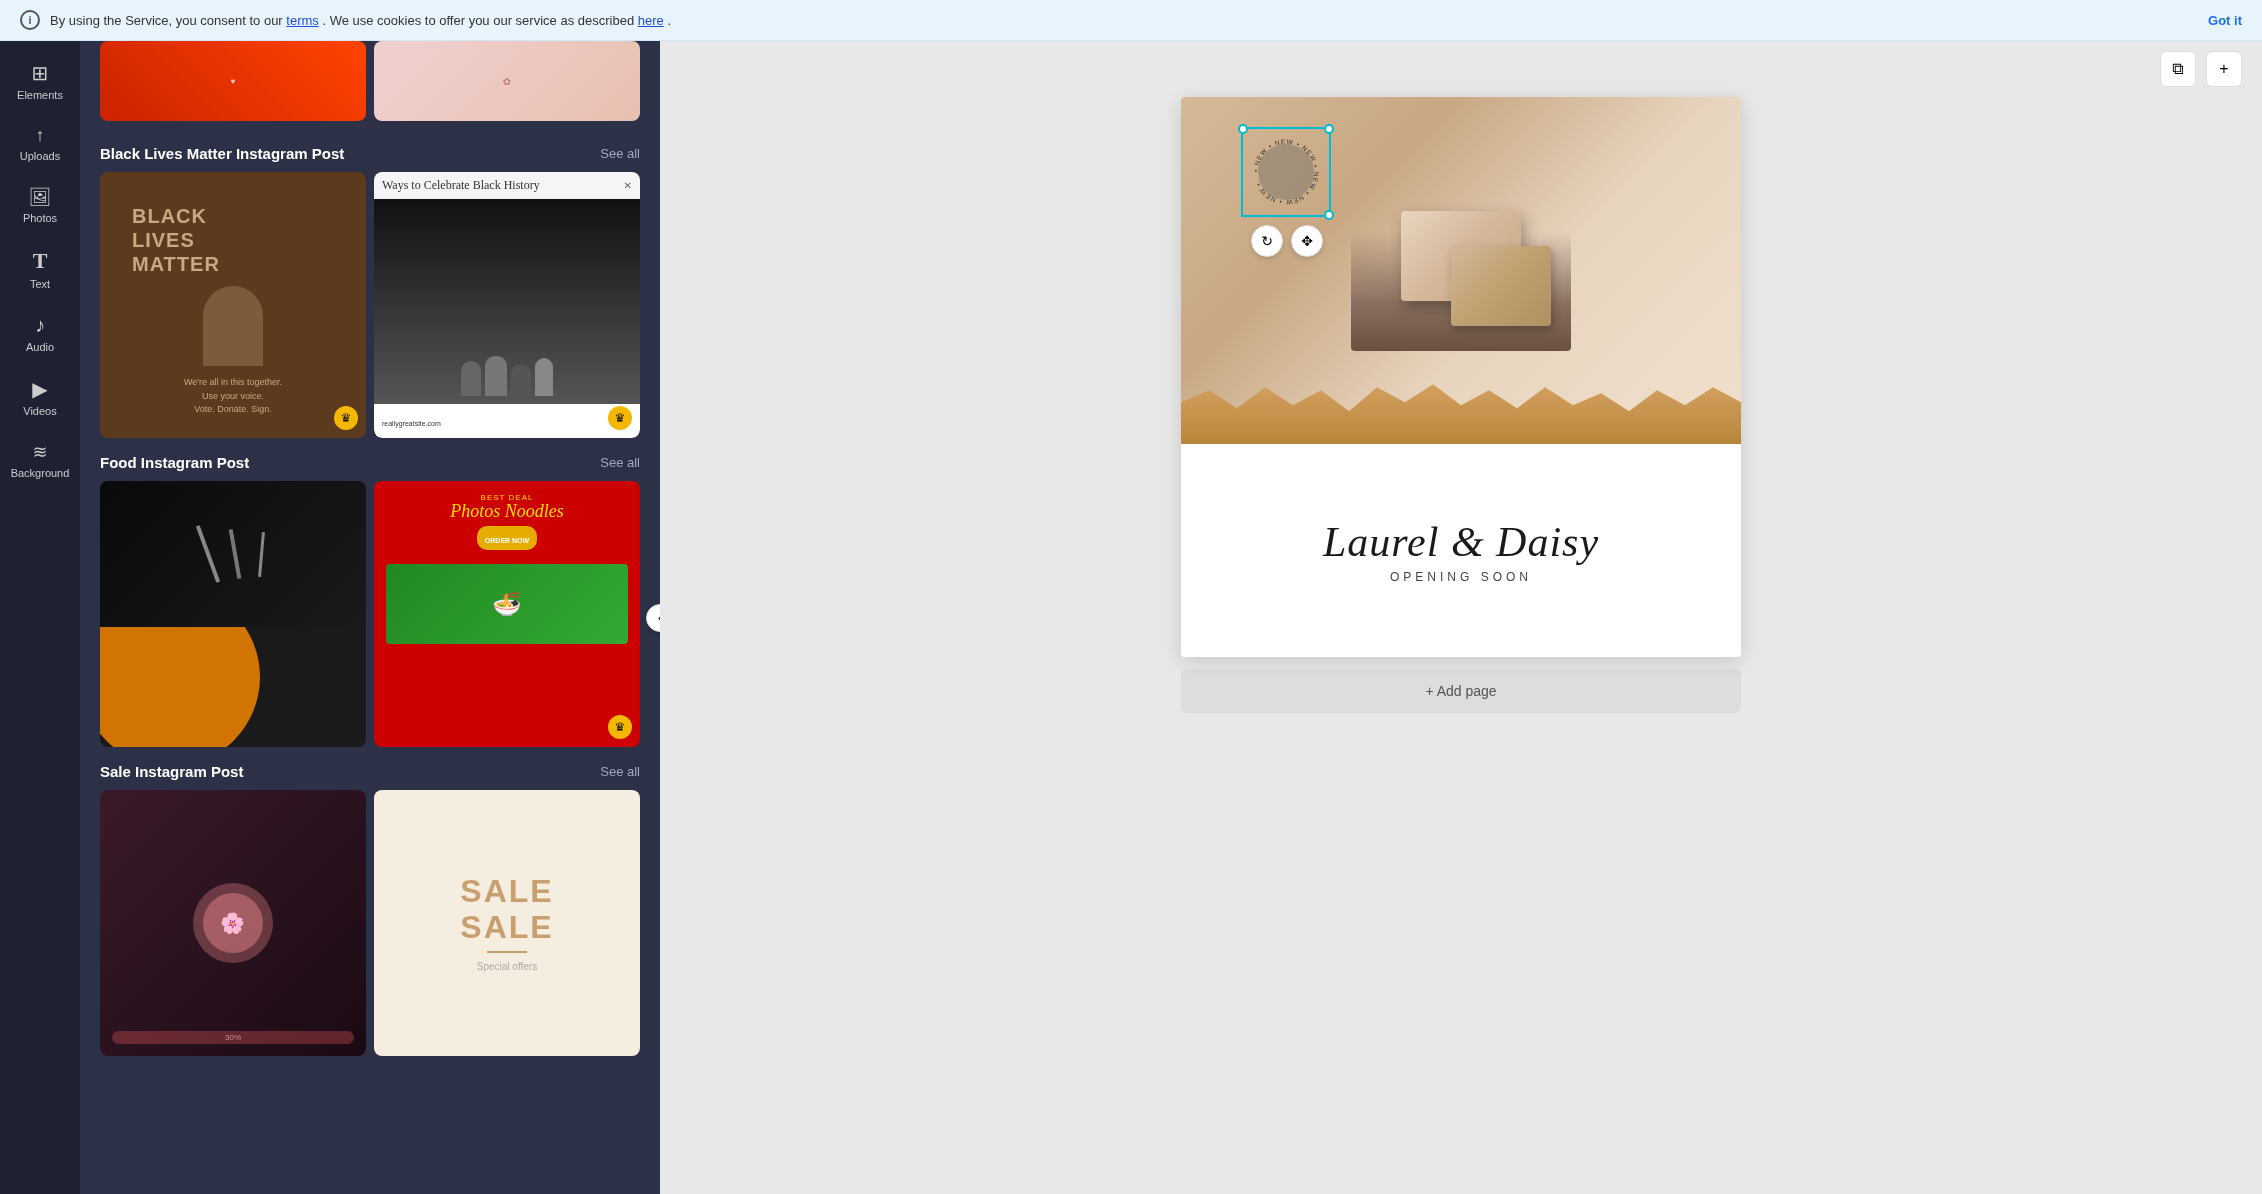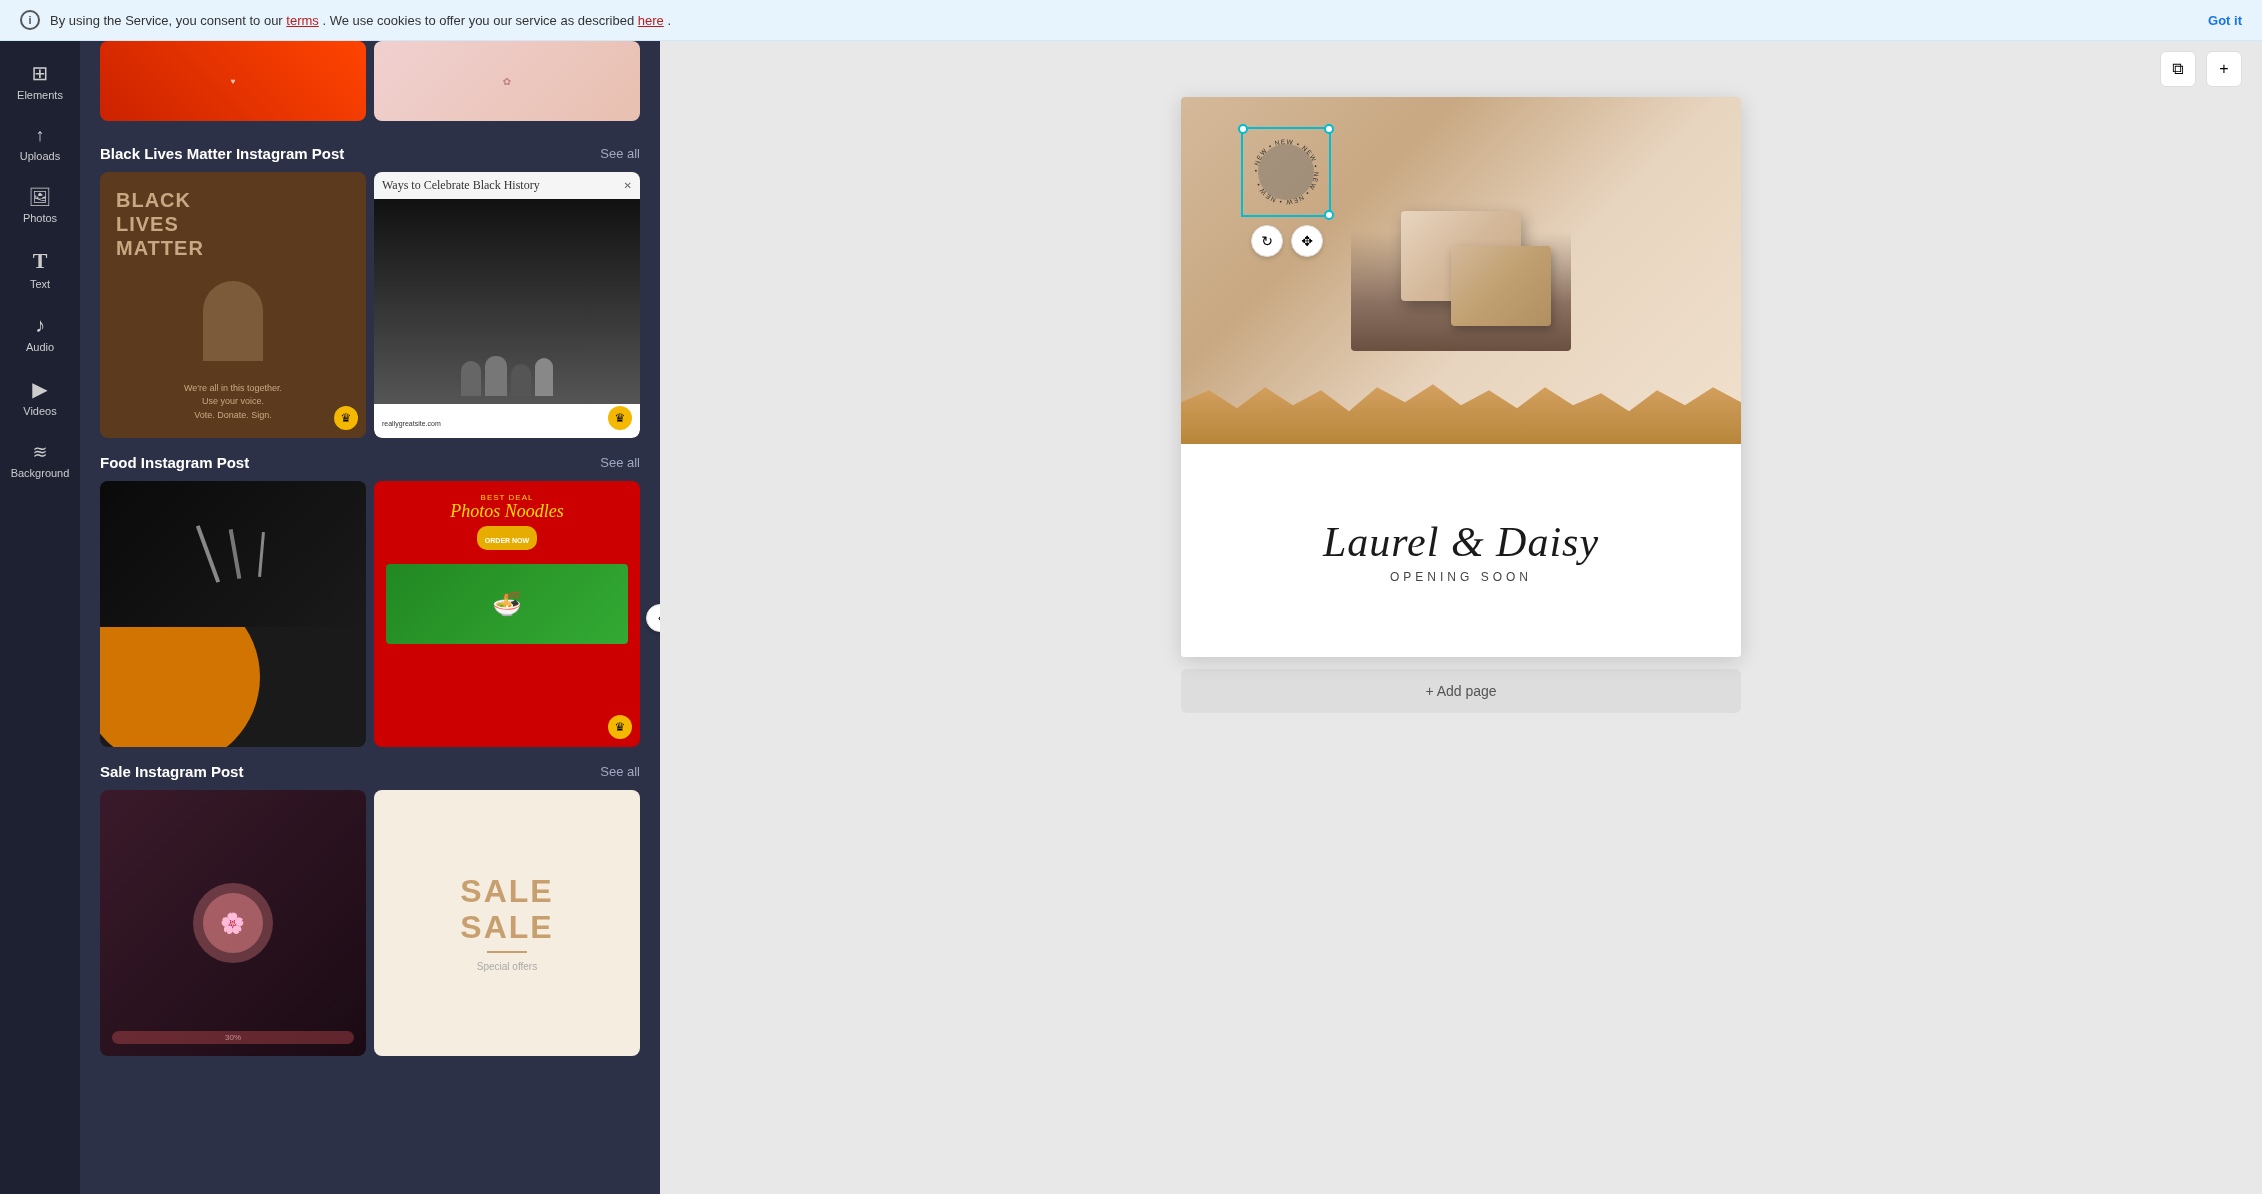--- a/index.html
+++ b/index.html
@@ -11,21 +11,21 @@
       padding: 10px 20px;
       display: flex;
       align-items: center;
       gap: 10px;
       font-size: 13px;
       color: #333;
       border-bottom: 1px solid #d0e8f8;
       flex-shrink: 0;
       position: relative;
     }
-    .cookie-banner a { color: #b91c1c; text-decoration: underline; cursor: pointer; }
+    .cookie-banner a { color: #1d4ed8; text-decoration: underline; cursor: pointer; }
     .cookie-banner .got-it {
       position: absolute;
       right: 20px;
       top: 50%;
       transform: translateY(-50%);
       font-weight: 600;
       color: #1a73e8;
       cursor: pointer;
     }
     .cookie-info-icon {
@@ -104,21 +104,21 @@
       aspect-ratio: 1;
       background: #3a3f5c;
     }
 
     
     .blm-card {
       background: #5c3a1e;
       display: flex;
       flex-direction: column;
       justify-content: space-between;
-      padding: 16px;
+      padding: 32px;
     }
     .blm-title { color: #c8a882; font-size: 20px; font-weight: 700; line-height: 1.2; letter-spacing: 1px; }
     .blm-subtitle { color: #c8a882; font-size: 9px; text-align: center; line-height: 1.5; }
 
     
     .bhm-card {
       background: #1a1a1a;
       display: flex;
       flex-direction: column;
     }

